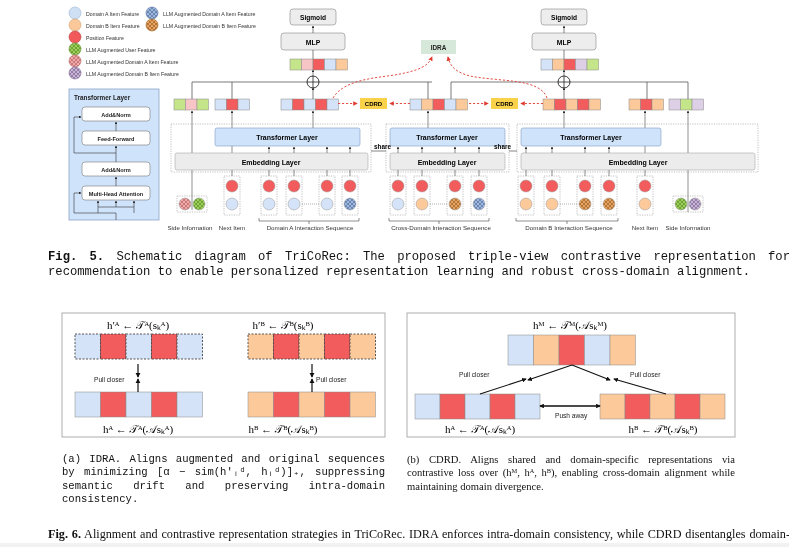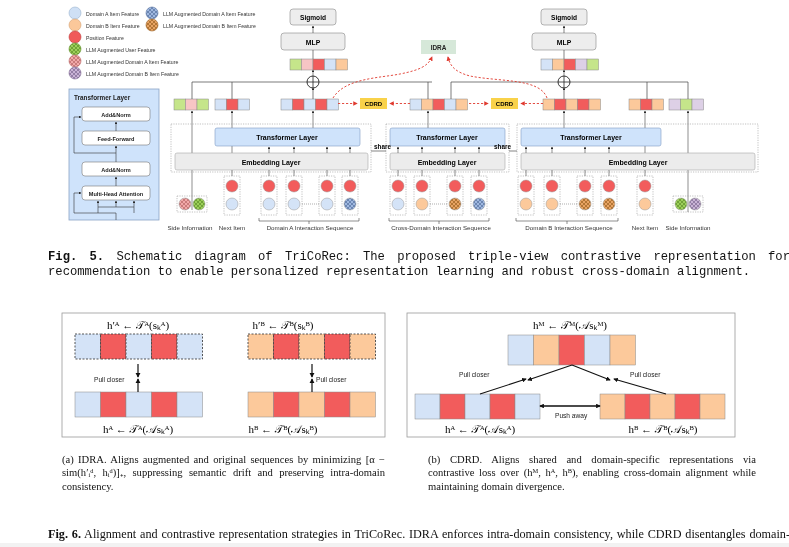--- a/index.html
+++ b/index.html
@@ -492,18 +492,18 @@
     <line x1="572" y1="365" x2="610" y2="380" marker-end="url(#arrK)"></line>
     <line x1="666" y1="394" x2="614" y2="379" marker-end="url(#arrK)"></line>
     <line x1="540" y1="406" x2="600" y2="406" marker-end="url(#arrK)"></line>
     <line x1="600" y1="406" x2="540" y2="406" marker-end="url(#arrK)"></line>
   </g>
   <text x="459" y="377" font-size="6.6" fill="#222">Pull closer</text>
   <text x="630" y="377" font-size="6.6" fill="#222">Pull closer</text>
   <text x="555" y="418" font-size="6.6" fill="#222">Push away</text>
 </svg>
 
-<div class="subcap" style="left:62px;top:453px;width:323px;">(a) IDRA. Aligns augmented and original sequences by minimizing [α − sim(h′ᵢᵈ, hᵢᵈ)]₊, suppressing semantic drift and preserving intra-domain consistency.</div>
-<div class="subcap" style="left:428px;top:453px;width:328px;">(b) CDRD. Aligns shared and domain-specific representations via contrastive loss over (hᴹ, hᴬ, hᴮ), enabling cross-domain alignment while maintaining domain divergence.</div>
+<div class="subcap" style="left:62px;top:453px;width:323px;font-family:Liberation Mono, monospace;">(a) IDRA. Aligns augmented and original sequences by minimizing [α − sim(h′ᵢᵈ, hᵢᵈ)]₊, suppressing semantic drift and preserving intra-domain consistency.</div>
+<div class="subcap" style="left:407px;top:453px;width:328px;">(b) CDRD. Aligns shared and domain-specific representations via contrastive loss over (hᴹ, hᴬ, hᴮ), enabling cross-domain alignment while maintaining domain divergence.</div>
 
 <div class="cap" style="left:48px;top:511px;width:742px;margin-top:16px;"><b>Fig. 6.</b> <span>Alignment and contrastive representation strategies in TriCoRec. IDRA enforces intra-domain consistency, while CDRD disentangles domain-specific and shared representations to support robust cross-domain transfer.</span></div>
 
 <div class="bottomrule"></div>
 
 </body></html>

